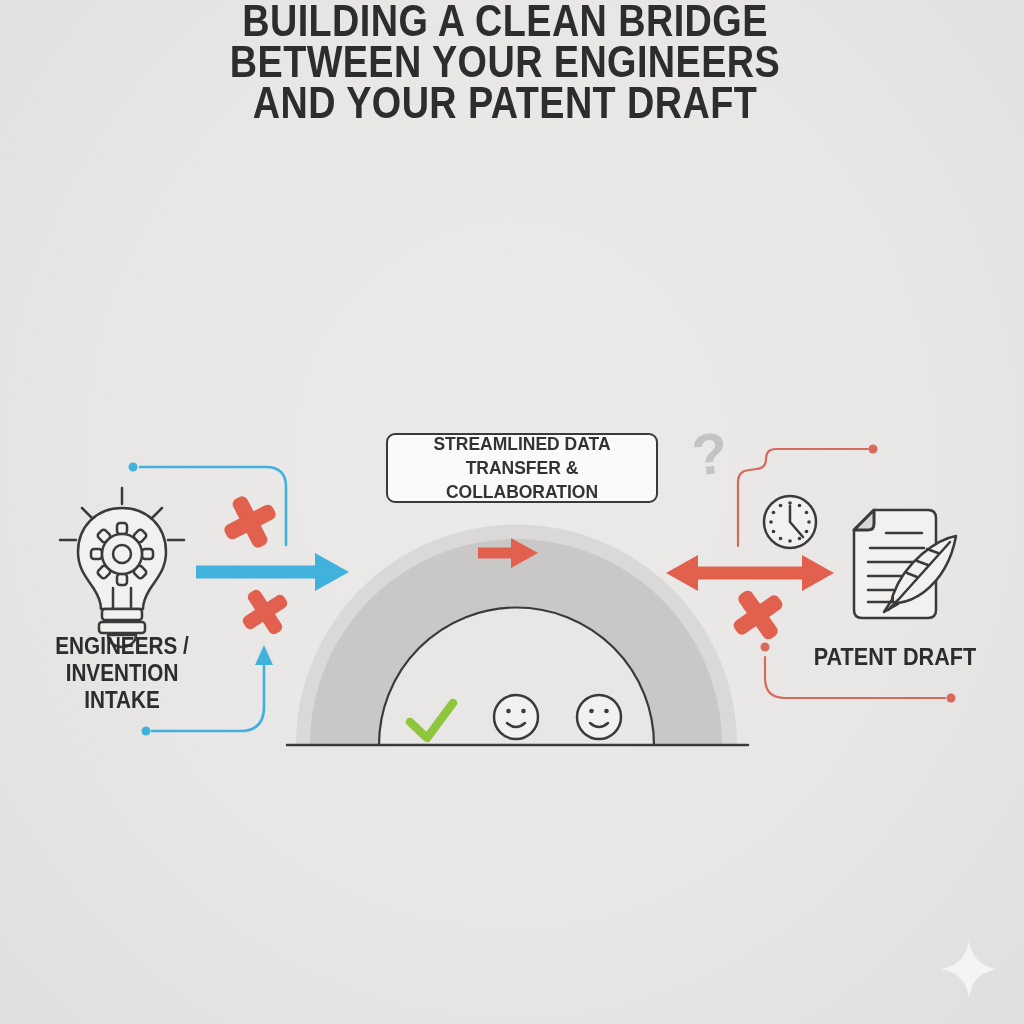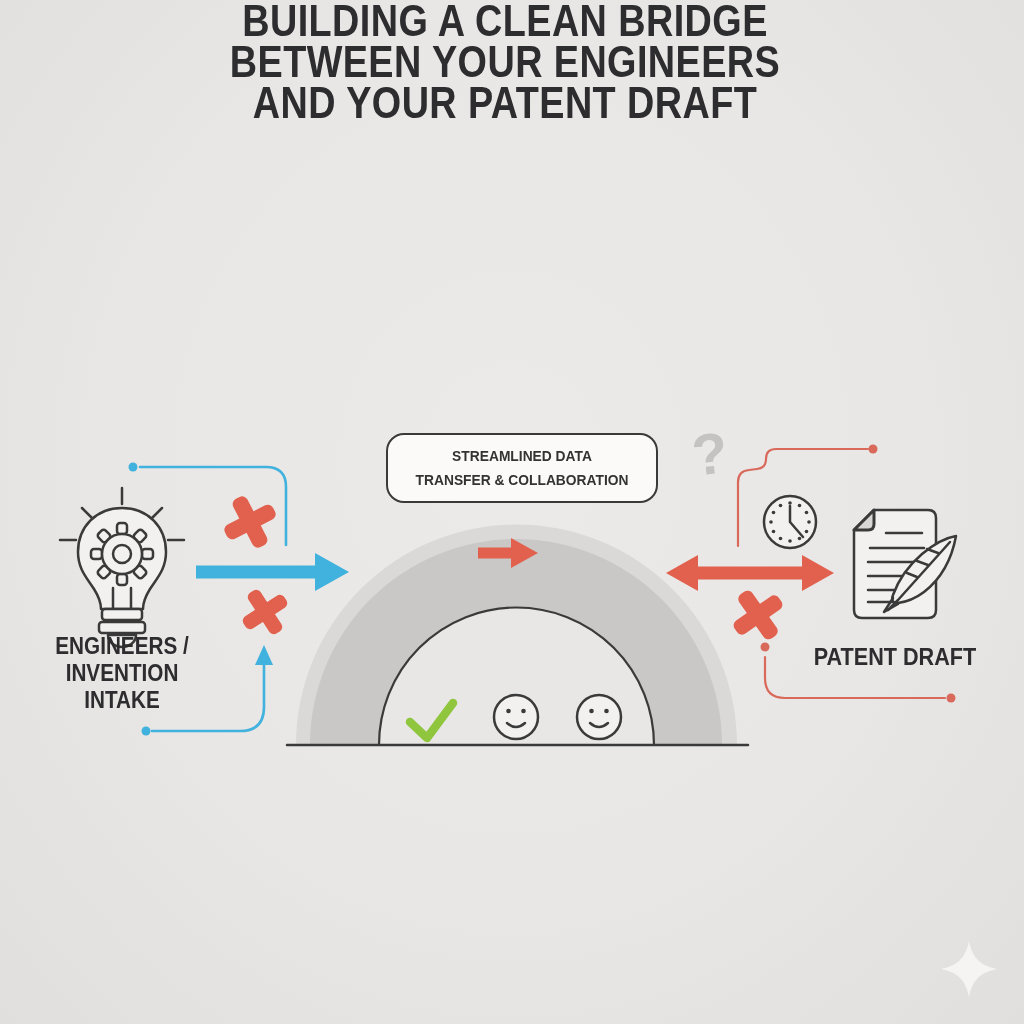--- a/index.html
+++ b/index.html
@@ -24,23 +24,23 @@
   #left-label{
     left:18px; top:633px; width:208px; text-align:center;
     font-size:23px; line-height:27px; transform:scaleX(.9);
   }
   #right-label{
     left:800px; top:643px; width:190px; text-align:center;
     font-size:24px; transform:scaleX(.9);
   }
   #caption-box{
     position:absolute; left:386px; top:433px; width:268px; height:66px;
-    background:var(--panel); border:2px solid var(--ink); border-radius:18px;
+    background:var(--panel); border:2px solid var(--ink); border-radius:9px;
     display:flex; flex-direction:column; justify-content:center; text-align:center;
-    color:#333; font-weight:bold; font-size:15px; line-height:24px;
+    color:#333; font-weight:bold; font-size:19px; line-height:24px;
   }
   #caption-box .cap-line{transform:scaleX(.92);}
   #qmark{
     left:692px; top:420px; font-size:58px; color:var(--muted);
     transform:rotate(-6deg); font-weight:bold;
   }
   
   .s-ink{stroke:var(--ink); stroke-width:2.5; fill:none; stroke-linecap:round; stroke-linejoin:round;}
   .f-page{fill:var(--page);}
   .s-blue{stroke:var(--blue); stroke-width:2.6; fill:none; stroke-linecap:round;}

